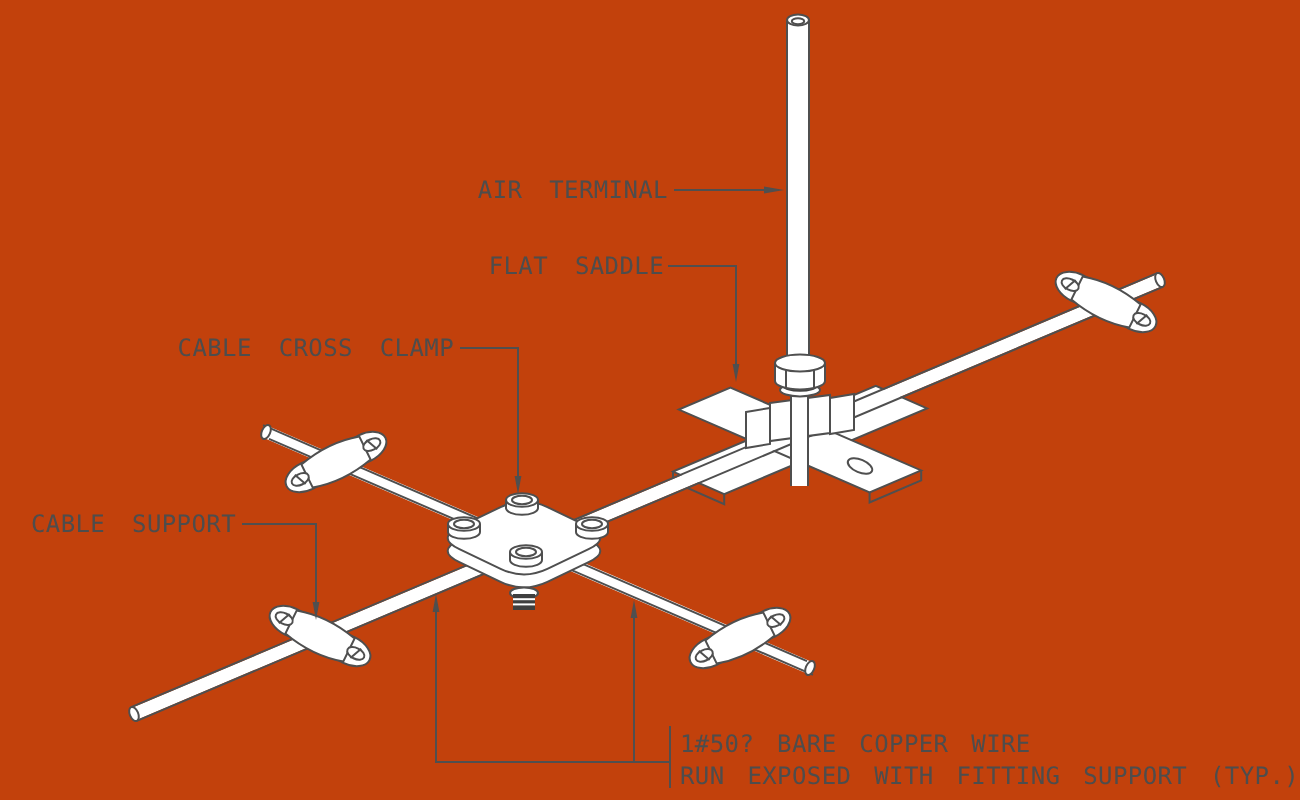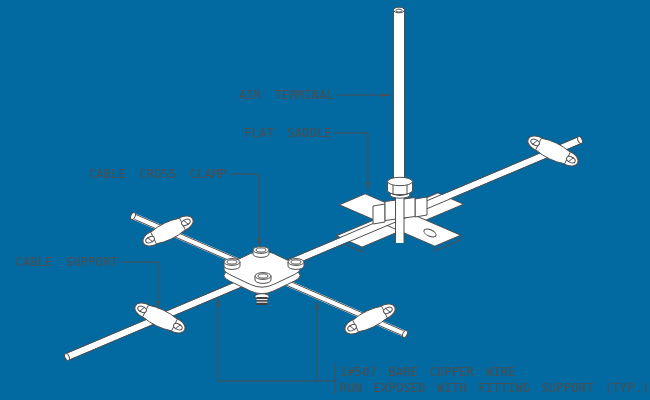--- a/index.html
+++ b/index.html
@@ -1,16 +1,16 @@
 <!DOCTYPE html>
 <html><head>
 <meta charset="utf-8">
 <style>
   html,body{margin:0;padding:0;background:#ffffff;}
-  .stage{position:relative;width:650px;height:400px;background:#0369a1;overflow:hidden;}
+  .stage{position:relative;width:650px;height:400px;background:#c2410c;overflow:hidden;}
   svg{display:block;}
   svg text{font-family:"DejaVu Sans Mono","Liberation Mono",monospace;font-size:12px;fill:#4d4d4d;letter-spacing:0.2px;}
   .cad-label{word-spacing:6px;}
   .cad-note{word-spacing:4px;}
   .ln{stroke:#4f4f4f;stroke-width:1;fill:none;}
   .wfill{fill:#ffffff;stroke:#4f4f4f;stroke-width:1;}
   .wcore{stroke:#ffffff;stroke-width:6.4;fill:none;}
   .dark{fill:#3f3f3f;stroke:none;}
   .arrow{fill:#4f4f4f;stroke:none;}
 </style>

